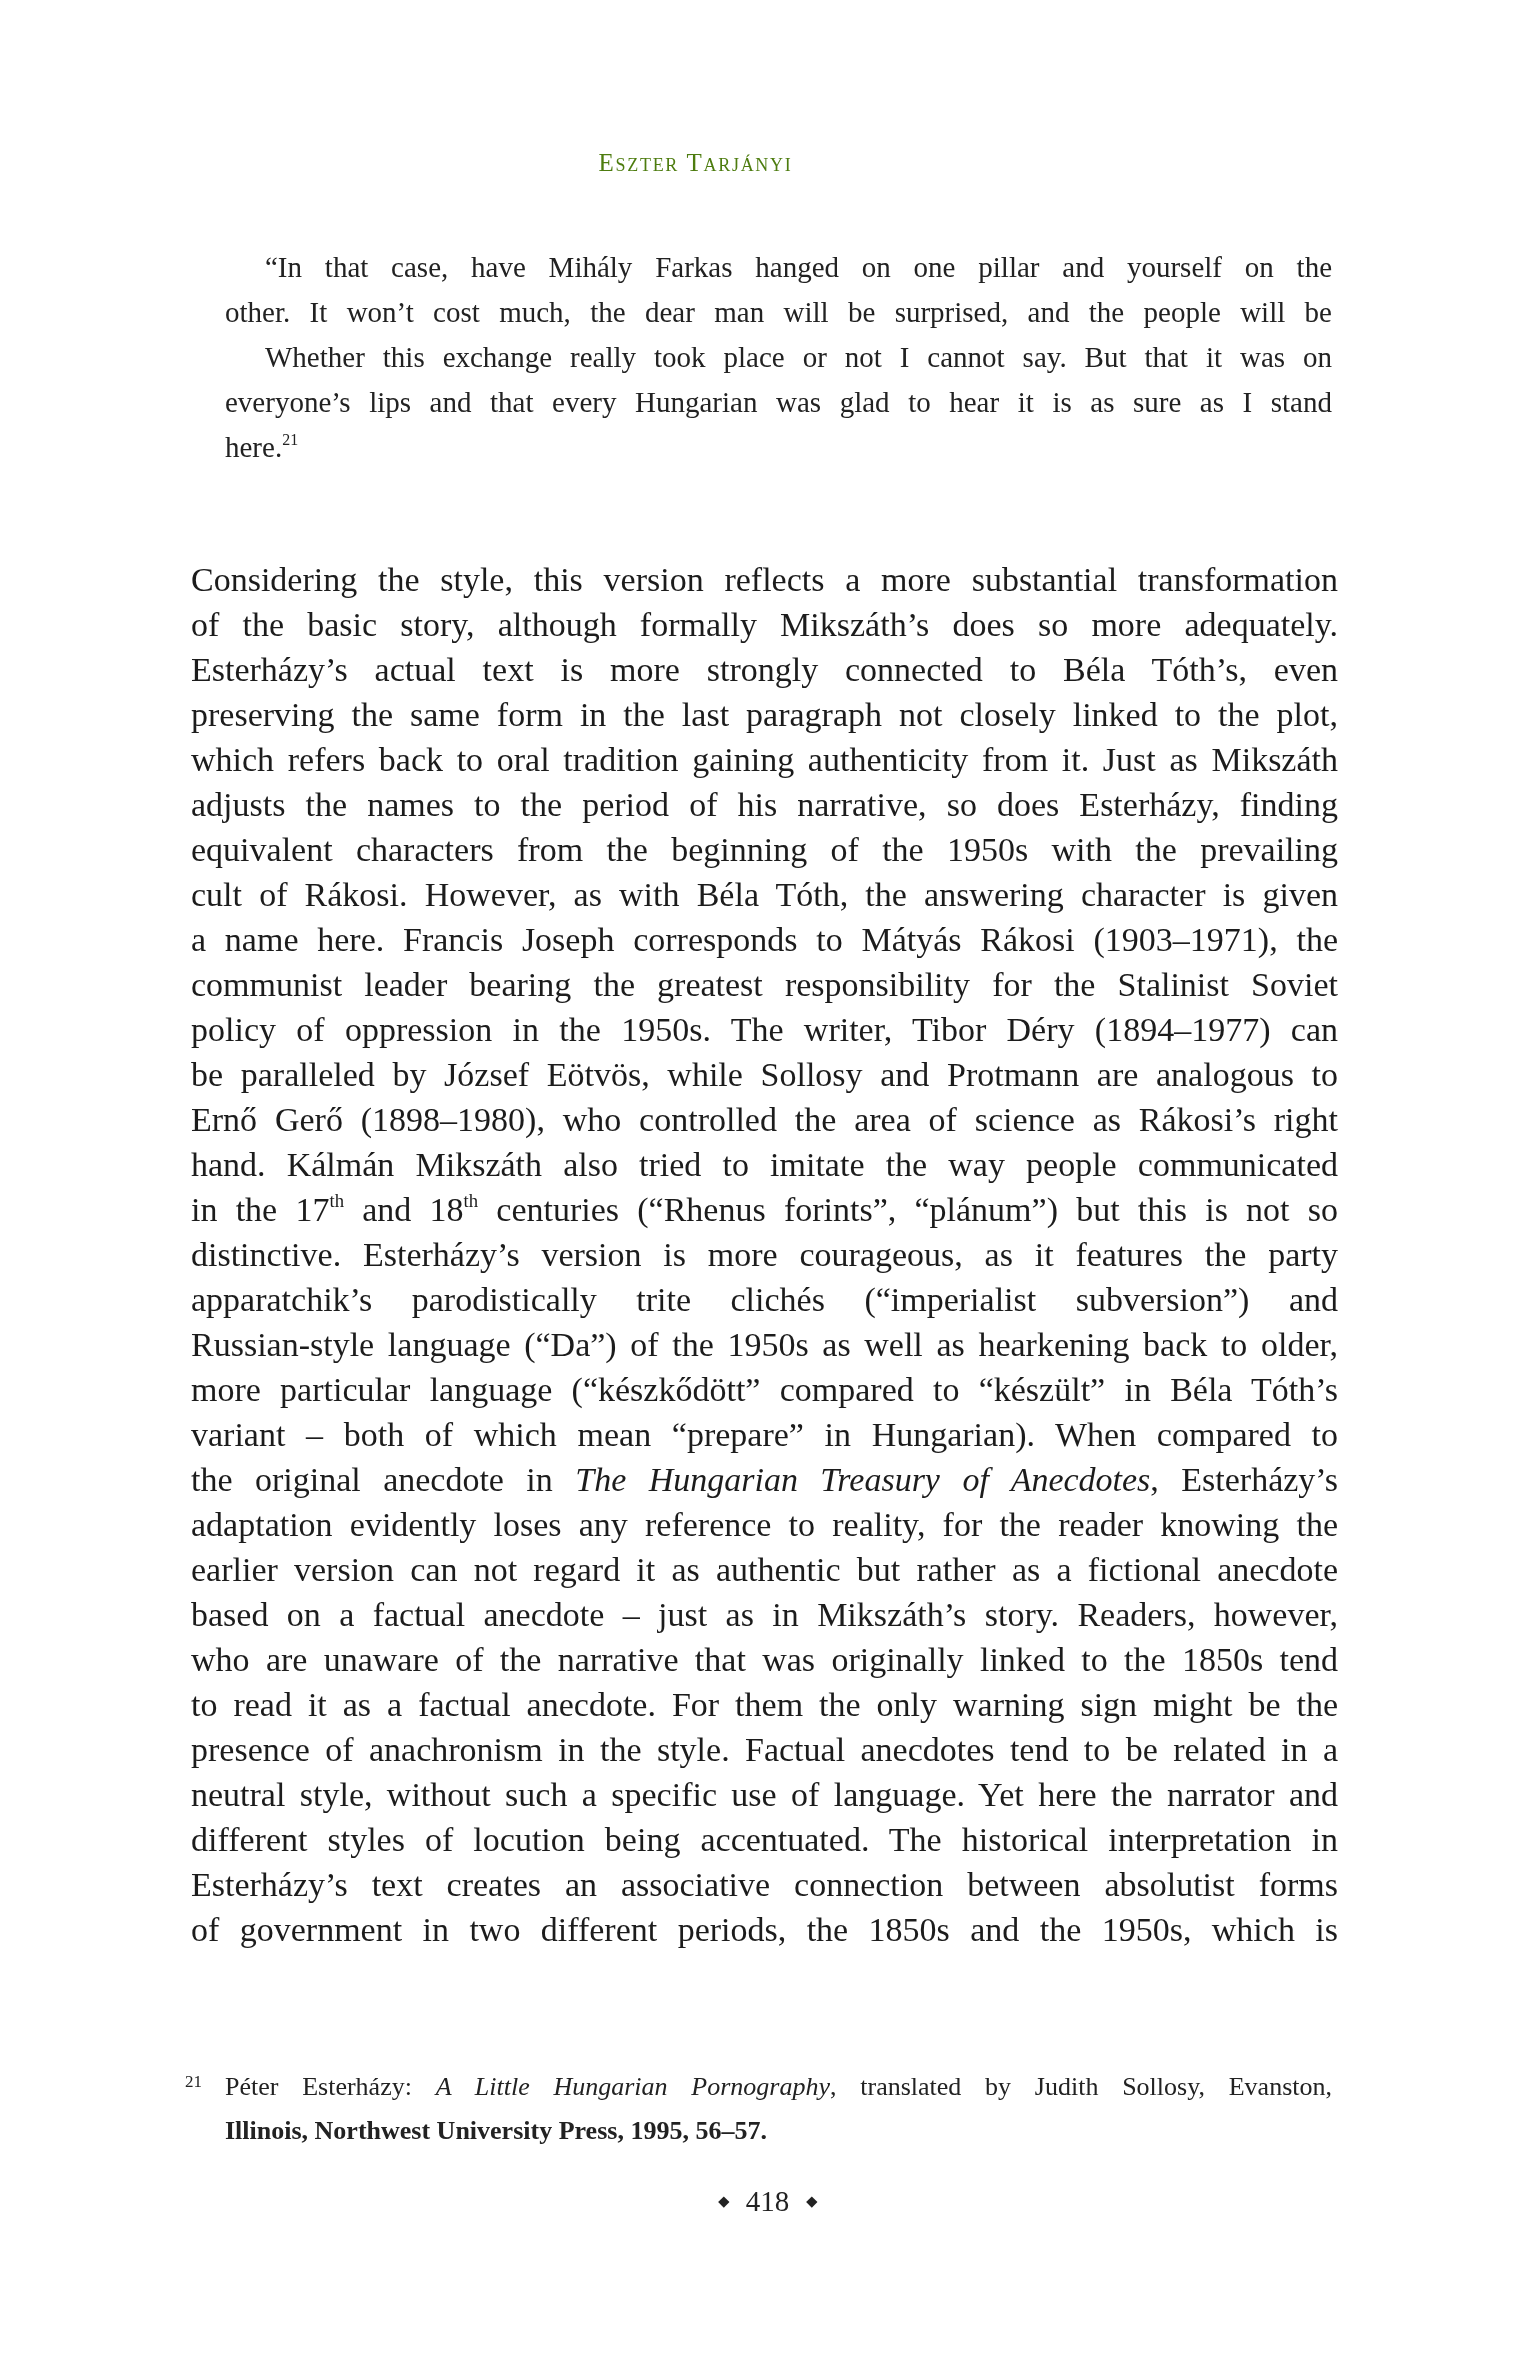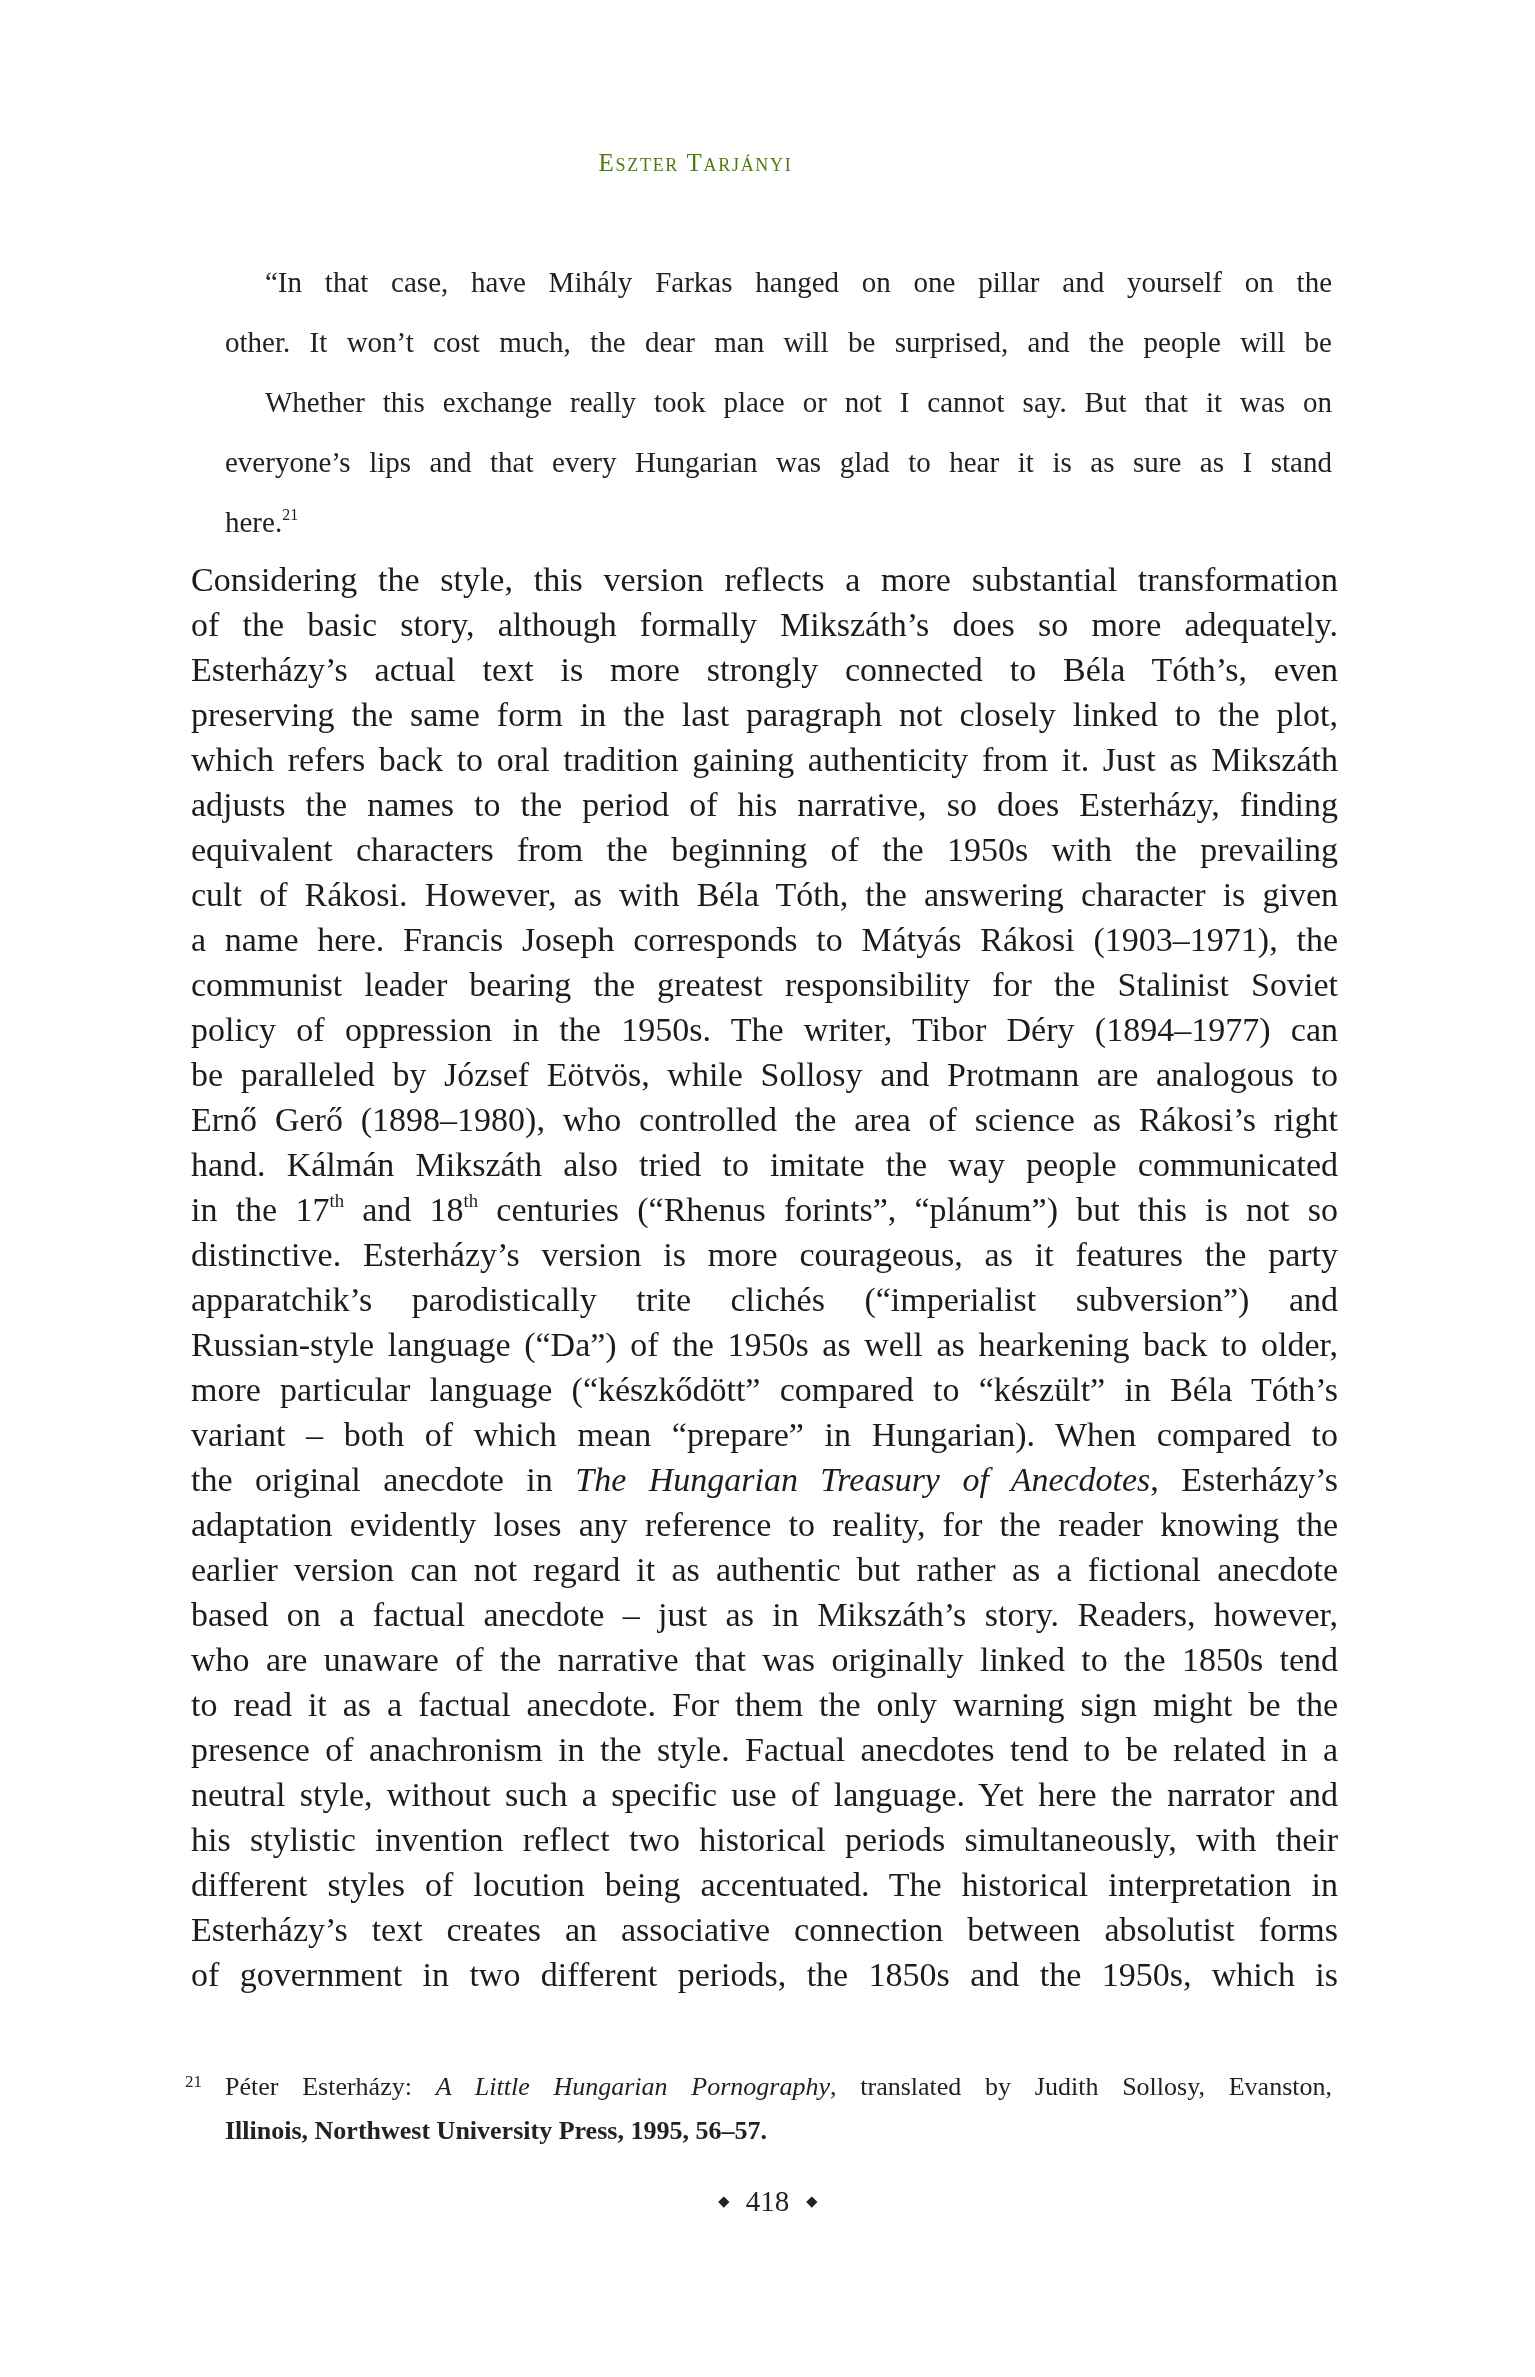--- a/index.html
+++ b/index.html
@@ -7,21 +7,21 @@
          font-family: "Liberation Serif", "DejaVu Serif", serif; color: #1e1e1e; }
   .running-head { position: absolute; top: 149px; left: 0; width: 1391px; text-align: center;
          font-size: 25px; letter-spacing: 1.7px; font-variant: small-caps; color: #4d7c0f; }
   .quote { position: absolute; top: 245px; left: 225px; width: 1107px;
          font-size: 29px; line-height: 45px; color: #222; }
   .quote p { margin: 0; text-align: justify; text-align-last: auto; }
   .main { position: absolute; top: 557px; left: 191px; width: 1147px;
          font-size: 34px; line-height: 45px; color: #1c1c1c; }
   .main p { margin: 0; text-align: justify; }
   .line { display: block; text-align: justify; text-align-last: justify; white-space: nowrap; }
-  .qline { display: block; text-align: justify; text-align-last: justify; white-space: nowrap; margin-top: 15px; }
+  .qline { display: block; text-align: justify; text-align-last: justify; white-space: nowrap; }
   .qline.last { text-align-last: left; }
   sup { font-size: 0.55em; line-height: 0; vertical-align: 0.75em; }
   .footnote { position: absolute; top: 2065px; left: 185px; width: 1147px;
          font-size: 26px; line-height: 44px; color: #222; }
   .fn-num { position: absolute; left: 0; top: -5px; font-size: 17px; }
   .fn-body { margin-left: 40px; }
   .fn-line { display: block; white-space: nowrap; text-align: justify; text-align-last: justify; }
   .fn-line.last { text-align-last: left; font-weight: bold; }
   .page-number { position: absolute; top: 2185px; left: 0; width: 1535px; text-align: center;
          font-size: 29px; color: #222; }
@@ -69,21 +69,20 @@
       <span class="line">more particular language (“készkődött” compared to “készült” in Béla Tóth’s</span>
       <span class="line">variant – both of which mean “prepare” in Hungarian). When compared to</span>
       <span class="line"><span>the original anecdote in </span><em>The Hungarian Treasury of Anecdotes</em><span>, Esterházy’s</span></span>
       <span class="line">adaptation evidently loses any reference to reality, for the reader knowing the</span>
       <span class="line">earlier version can not regard it as authentic but rather as a fictional anecdote</span>
       <span class="line">based on a factual anecdote – just as in Mikszáth’s story. Readers, however,</span>
       <span class="line">who are unaware of the narrative that was originally linked to the 1850s tend</span>
       <span class="line">to read it as a factual anecdote. For them the only warning sign might be the</span>
       <span class="line">presence of anachronism in the style. Factual anecdotes tend to be related in a</span>
       <span class="line">neutral style, without such a specific use of language. Yet here the narrator and</span>
-      <span class="line">his stylistic invention reflect two historical periods simultaneously, with their</span>
       <span class="line">different styles of locution being accentuated. The historical interpretation in</span>
       <span class="line">Esterházy’s text creates an associative connection between absolutist forms</span>
       <span class="line">of government in two different periods, the 1850s and the 1950s, which is</span>
     </p>
 </div>
 
 <div class="footnote">
   <span class="fn-num">21</span>
   <div class="fn-body">
     <span class="fn-line"><span>Péter Esterházy: </span><em>A Little Hungarian Pornography</em><span>, translated by Judith Sollosy, Evanston,</span></span>

